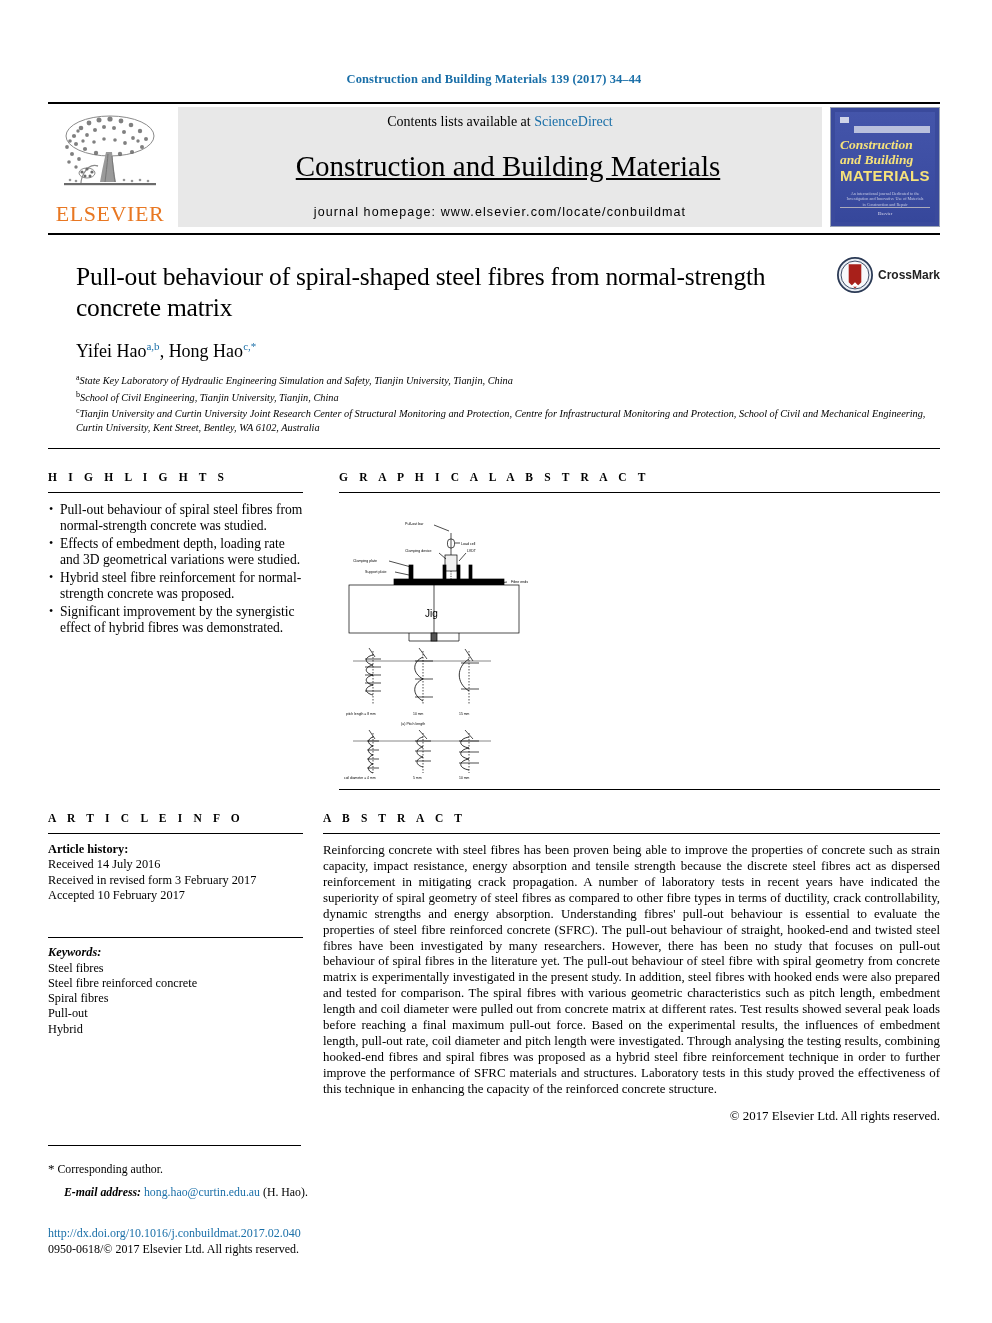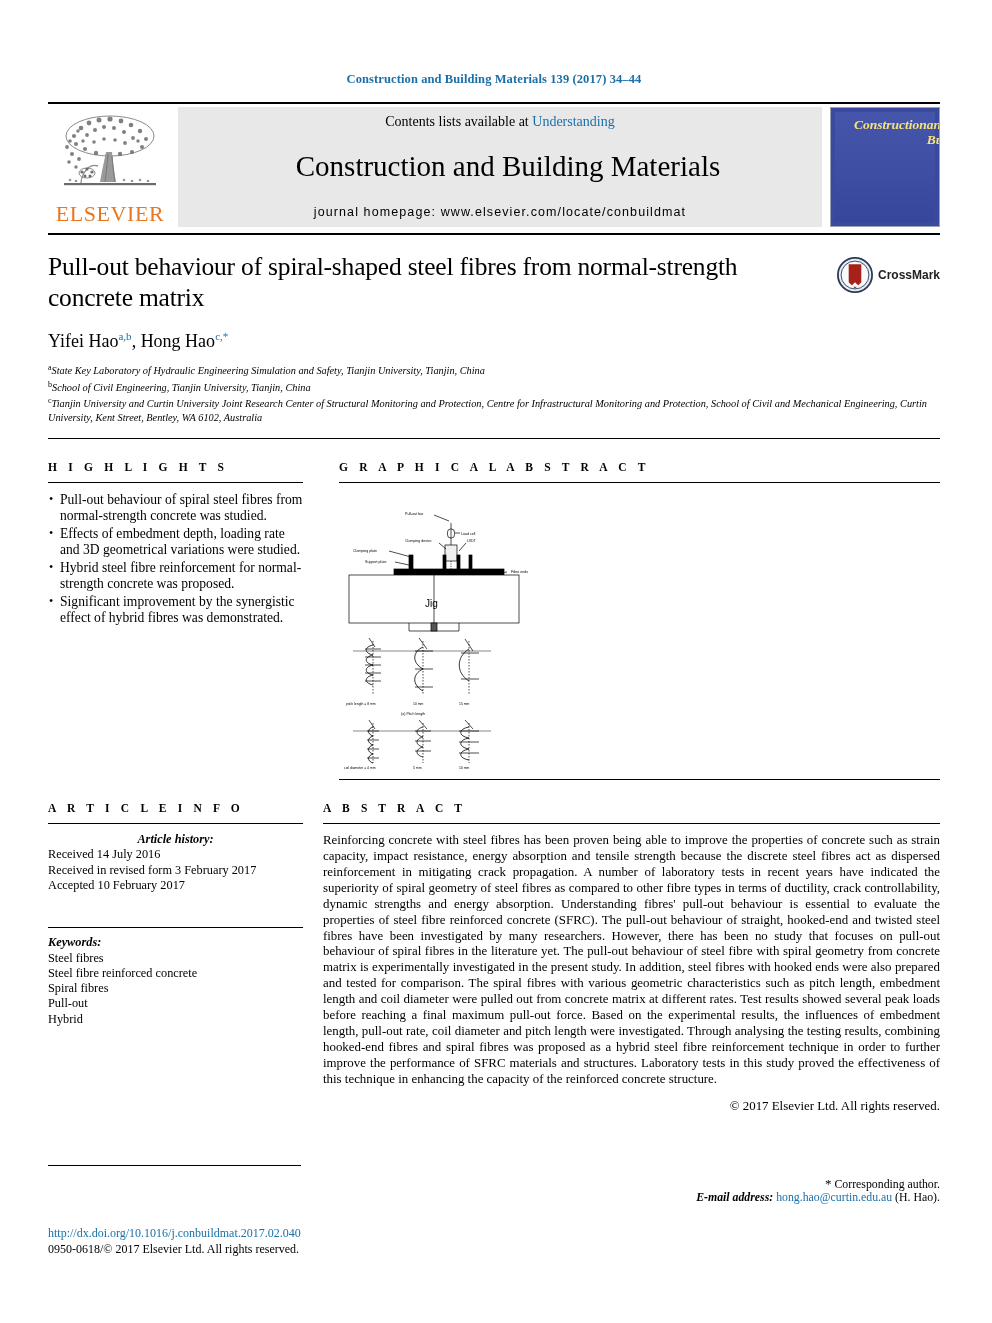--- a/index.html
+++ b/index.html
@@ -75,39 +75,40 @@
   }
   .contents-line {
     font-size: 14px;
     margin-top: 4px;
   }
   .sd-link { color: #1a6fa8; }
   .journal-title {
     font-size: 29px;
     margin: 20px 0 22px 16px;
     font-family: "Liberation Serif", serif;
+    text-decoration: underline;
   }
   .homepage-line {
     font-family: "Liberation Sans", sans-serif;
     font-size: 12.5px;
     letter-spacing: 1.1px;
     margin-bottom: 5px;
   }
   .cover-thumb {
     flex: 0 0 108px;
     width: 108px;
     border: 1px solid #9aa3b5;
     background: #3a4a9c;
     position: relative;
     overflow: hidden;
   }
   .cover-inner {
     position: absolute; inset: 4px;
     background: linear-gradient(180deg,#4455aa 0%,#3d4ea3 55%,#36479b 100%);
-    display: flex; flex-direction: row;
+    display: flex; flex-direction: column;
     padding: 5px 5px 0 5px;
     box-sizing: border-box;
   }
   .cov-bar { height: 9px; background: #b9c0dd; margin: 1px 0 4px 14px;}
   .cov-l1, .cov-l2 {
     color: #f6e27a; font-style: italic; font-weight: bold;
     font-size: 13.5px; line-height: 15px;
     font-family: "Liberation Serif", serif;
   }
   .cov-l3 {
@@ -123,22 +124,23 @@
   .cov-foot {
     margin-top: auto; margin-bottom: 6px;
     border-top: 1px solid #aab; padding-top: 3px;
     color: #dde; font-size: 4.5px; text-align: center;
   }
   .cov-sq { width:9px; height:9px; background:#cfd4e8; margin-bottom:2px;}
 
   
   .title-rule-top { border-top: 2.2px solid #000; margin-top: 6px; }
   .title-block {
-    padding-top: 16px;
+    padding-top: 26px;
     position: relative;
+    margin-left: 28px;
   }
   h1.article-title {
     font-family: "Liberation Serif", serif;
     font-size: 25.5px;
     font-weight: normal;
     line-height: 31px;
     margin: 0;
     max-width: 760px;
     letter-spacing: -.2px;
   }
@@ -212,21 +214,21 @@
   }
   .ga-rule-bottom { border-top: 1.4px solid #000; margin-top: 8px; }
 
   .cols2 { display: flex; gap: 20px; margin-top: 22px; }
 
   .ai-history {
     font-size: 12.3px;
     line-height: 15.3px;
     margin-top: 8px;
   }
-  .ai-history .it { font-style: italic; font-weight: bold; text-align: center; }
+  .ai-history .it { font-weight: bold; }
   .kw-rule { border-top: 1.4px solid #000; margin-top: 34px; }
   .kw-list {
     font-size: 12.3px;
     line-height: 15.3px;
     margin-top: 7px;
   }
   .kw-list .it { font-style: italic; font-weight: bold; }
 
   .abstract-body {
     margin-top: 9px;
@@ -242,22 +244,21 @@
 
   
   .footer {
     position: absolute;
     left: 48px; right: 48px;
     bottom: 66px;
   }
   .foot-rule { border-top: 1px solid #000; width: 253px; margin-bottom: 11px;}
   .corr {
     font-size: 11.8px;
-    line-height: 13px;
-    text-align: right;
+    line-height: 23px;
   }
   .corr .star { font-size: 13px; }
   .corr-indent { padding-left: 16px; }
   .corr .it { font-style: italic; font-weight: bold; }
   .mail-link { color: #1a6fa8; }
   .doi-block { margin-top: 22px; font-size: 12px; line-height: 15.5px;}
   .doi-link { color: #1a6fa8; }
 </style>
 </head>
 <body>
@@ -333,21 +334,21 @@
                 <circle cx="94" cy="71" r="1.3"></circle>
             </g>
           </g>
         </svg>
       </div>
       <div class="elsevier-word">ELSEVIER</div>
     </div>
 
     <div class="journal-band">
       <div class="contents-line">
-        <span>Contents lists available at </span><span class="sd-link">Understanding</span>
+        <span>Contents lists available at </span><span class="sd-link">ScienceDirect</span>
       </div>
       <div class="journal-title">Construction and Building Materials</div>
       <div class="homepage-line">journal homepage: www.elsevier.com/locate/conbuildmat</div>
     </div>
 
     <div class="cover-thumb">
       <div class="cover-inner">
         <div class="cov-sq"></div>
         <div class="cov-bar"></div>
         <div class="cov-l1">Construction</div>

